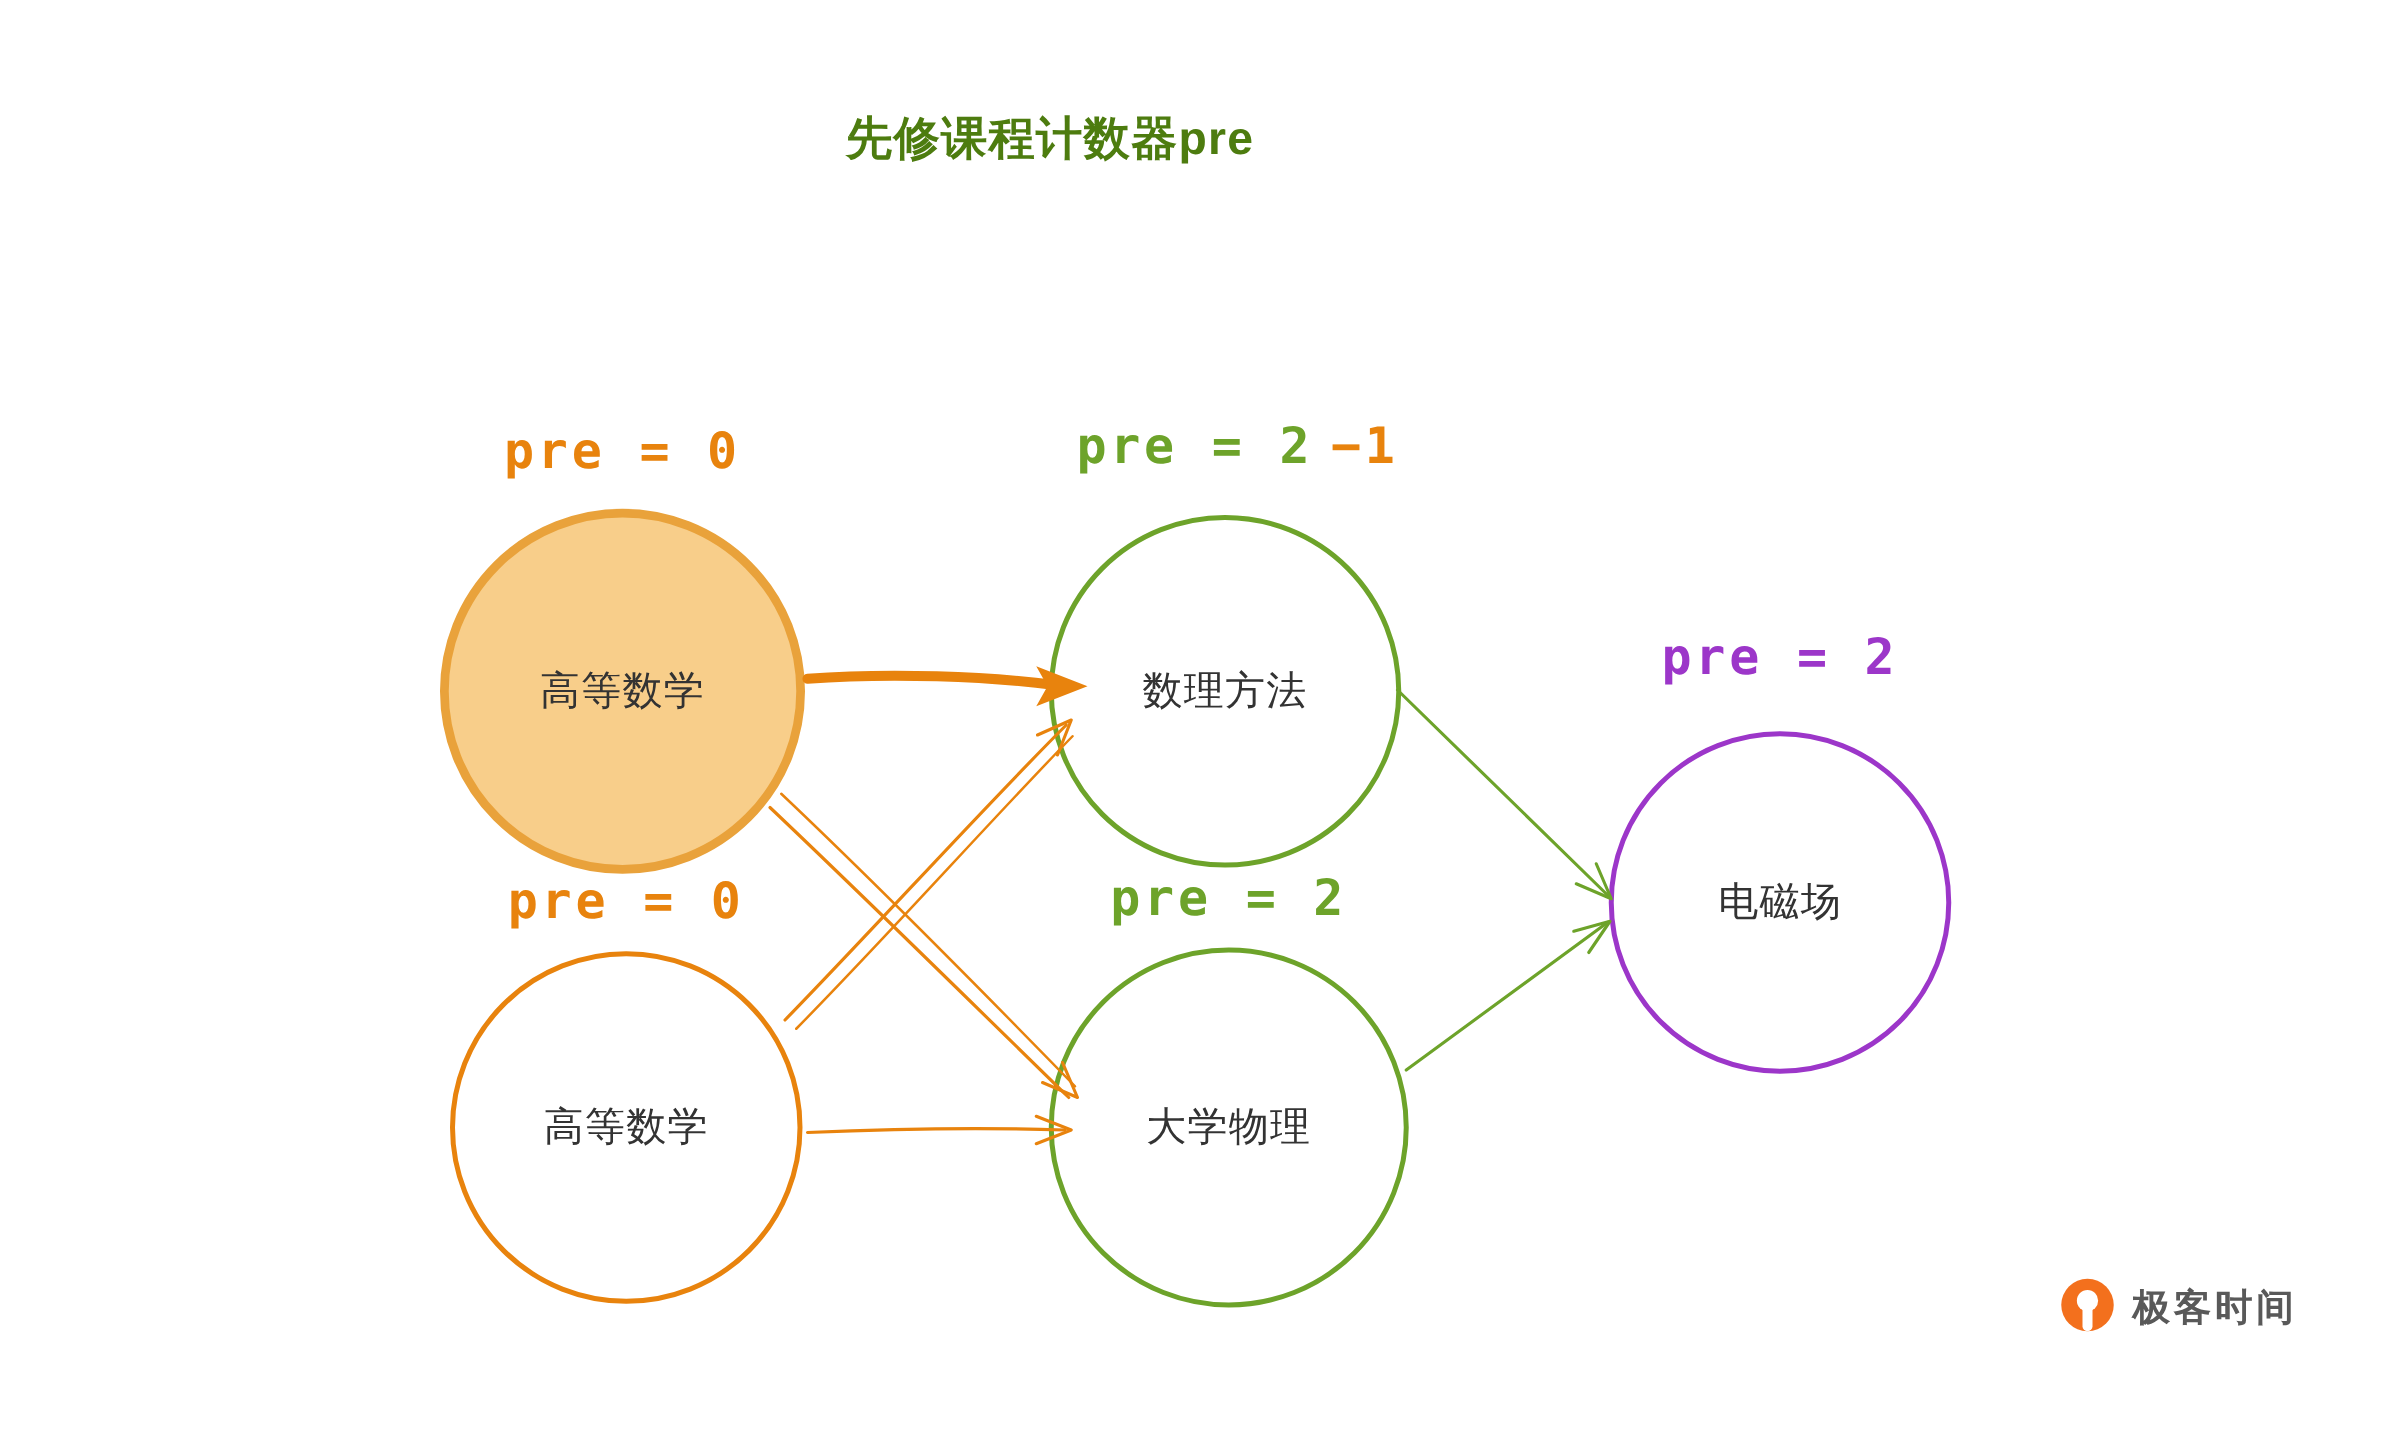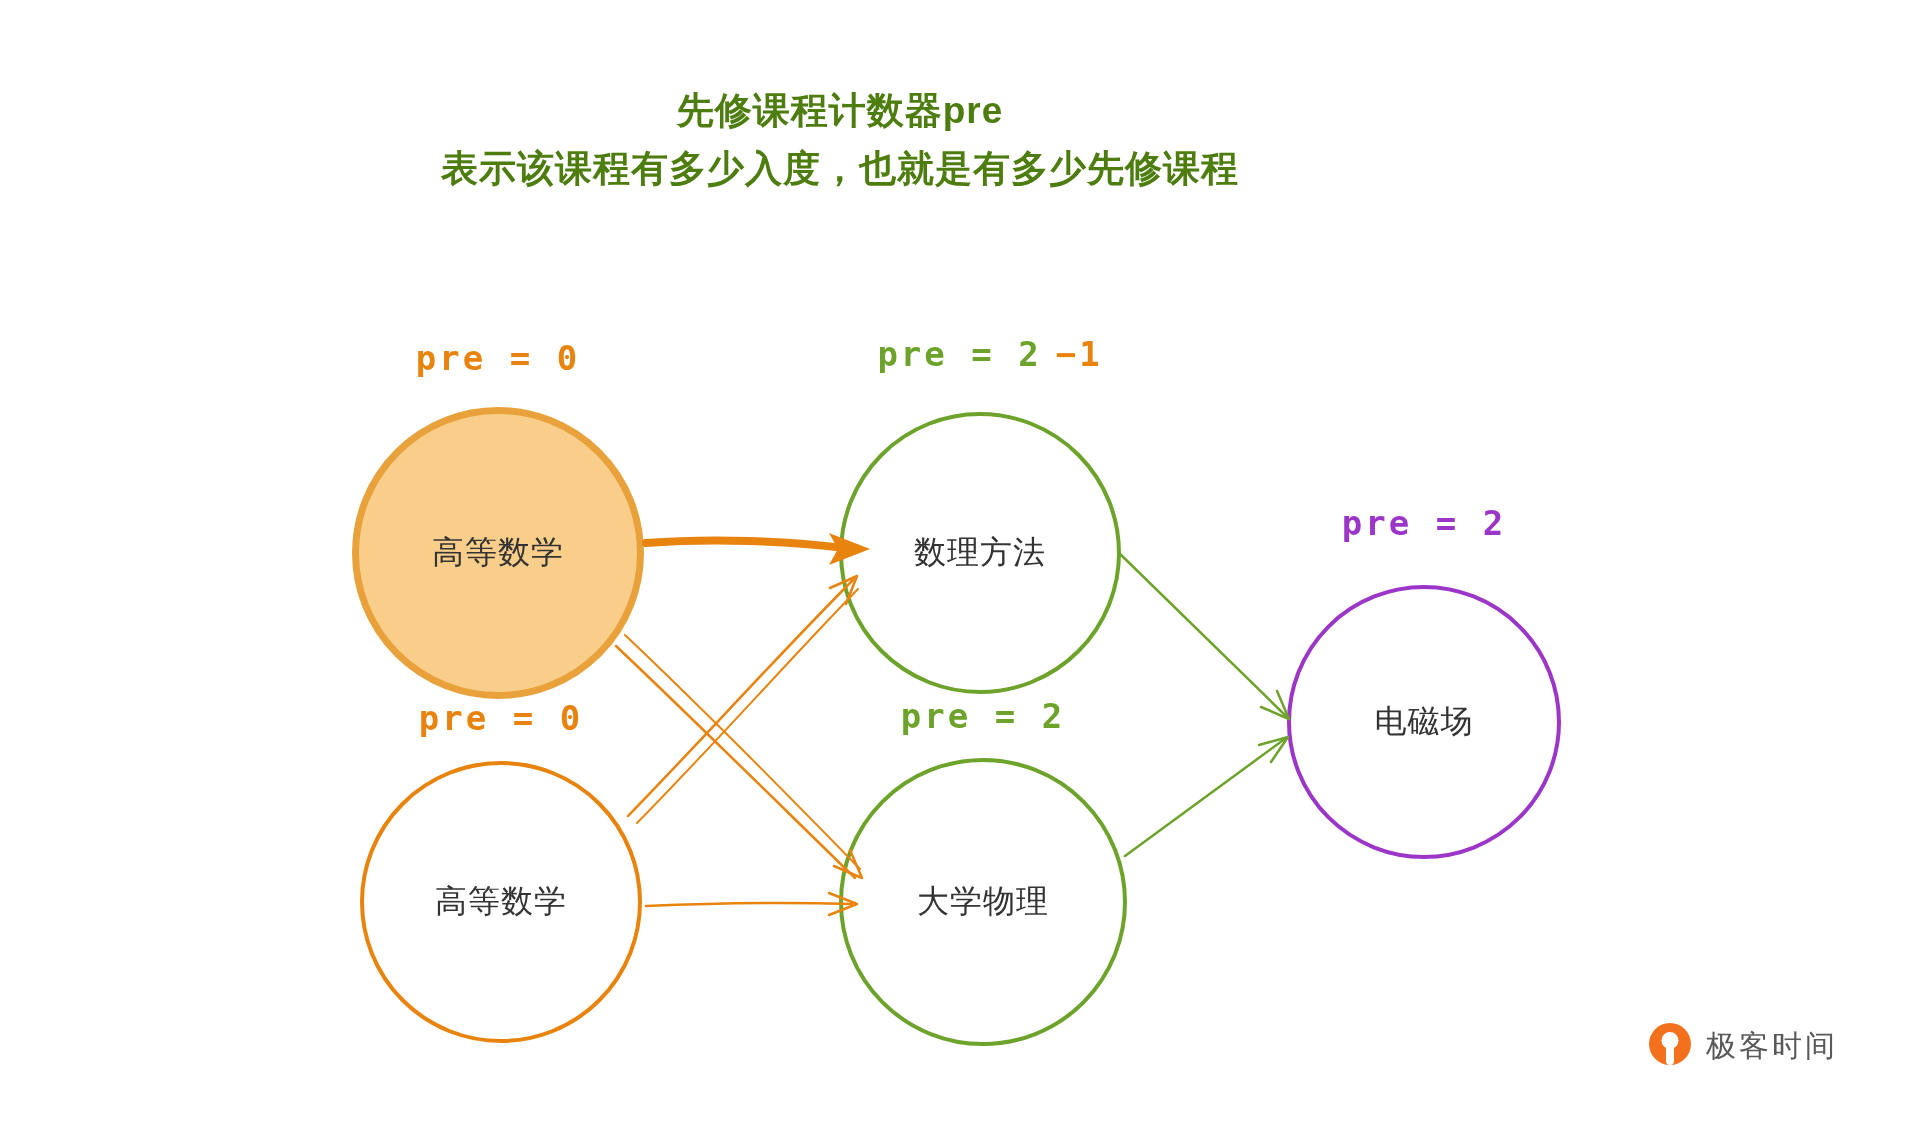--- a/index.html
+++ b/index.html
@@ -57,21 +57,21 @@
     left: 1287px; top: 585px; width: 274px; height: 274px;
     border: 4px solid #9C36C9;
   }
 
   
   .pre-label {
     position: absolute;
     text-align: center;
     font-family: "DejaVu Sans Mono", monospace;
     font-weight: 700;
-    font-size: 34px;
+    font-size: 40px;
     letter-spacing: 3px;
     white-space: nowrap;
     z-index: 6;
   }
   .pre-orange { color: #E8830D; }
   .pre-green  { color: #6DA32A; }
   .pre-purple { color: #9C36C9; }
   .pre-advanced-math   { left: 352px; top: 338px; width: 292px; }
   .pre-linear-algebra  { left: 360px; top: 698px; width: 282px; }
   .pre-math-methods    { left: 830px; top: 334px; width: 320px; }
@@ -91,32 +91,31 @@
   .logo {
     position: absolute;
     left: 1648px; top: 1022px;
     display: flex;
     align-items: center;
     gap: 12px;
   }
   .logo-text {
     font-size: 30px;
     color: #595959;
-    font-weight: 400;
+    font-weight: 700;
     letter-spacing: 3px;
   }
 </style>
 </head>
 <body>
 
 <div class="canvas">
 
   <div class="title">
     <div>先修课程计数器pre</div>
-    <div>表示该课程有多少入度，也就是有多少先修课程</div>
   </div>
 
   <div class="pre-label pre-orange pre-advanced-math">pre = 0</div>
   <div class="pre-label pre-orange pre-linear-algebra">pre = 0</div>
   <div class="pre-label pre-green pre-math-methods">
     <span>pre = 2</span><span class="pre-delta">−1</span>
   </div>
   <div class="pre-label pre-green pre-college-physics">pre = 2</div>
   <div class="pre-label pre-purple pre-em-field">pre = 2</div>
 

